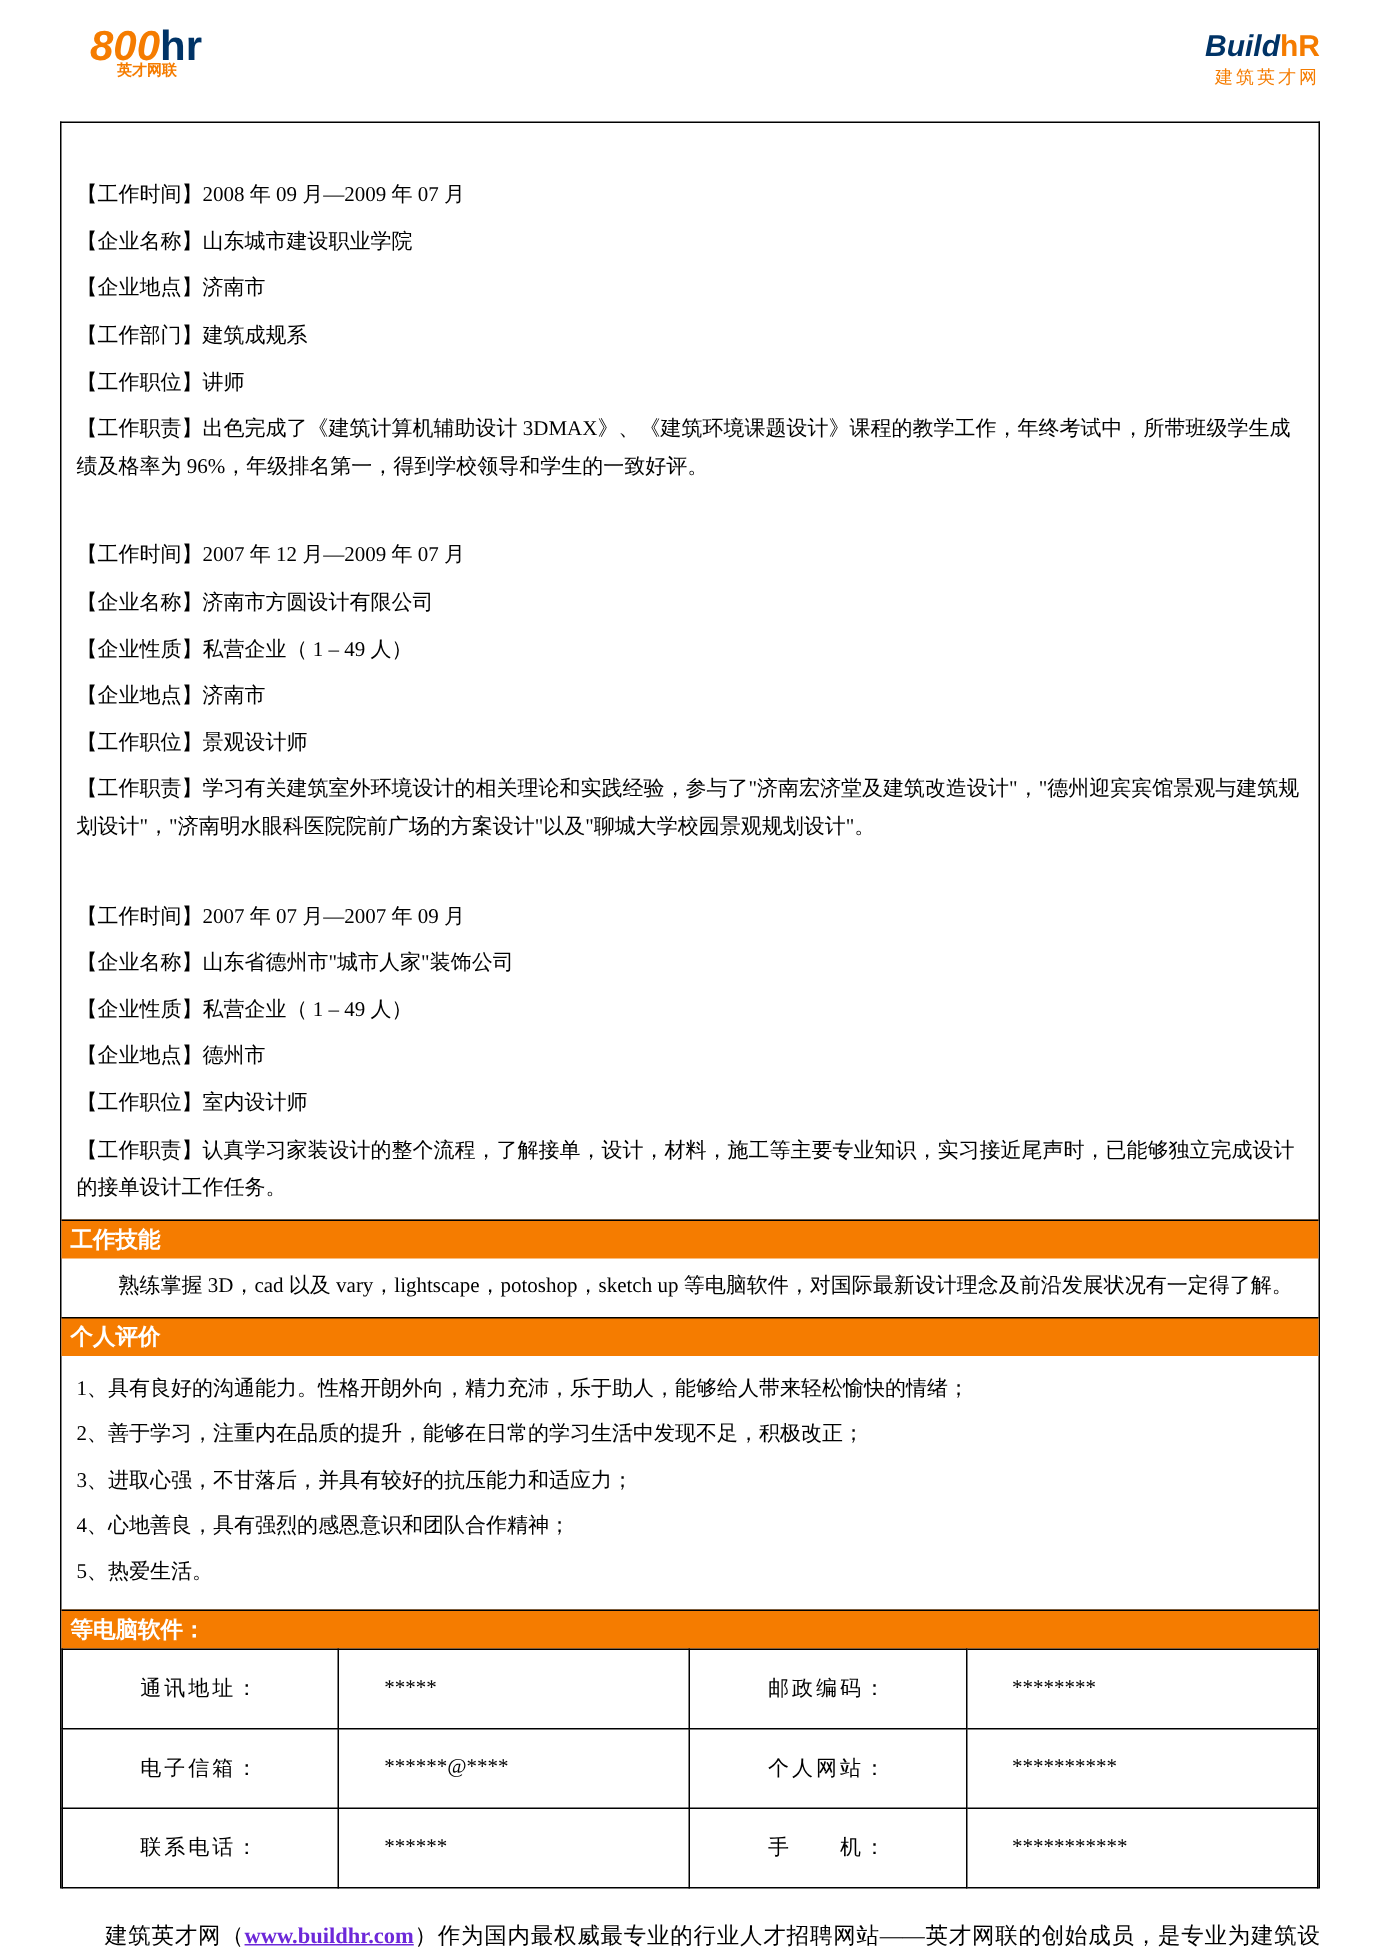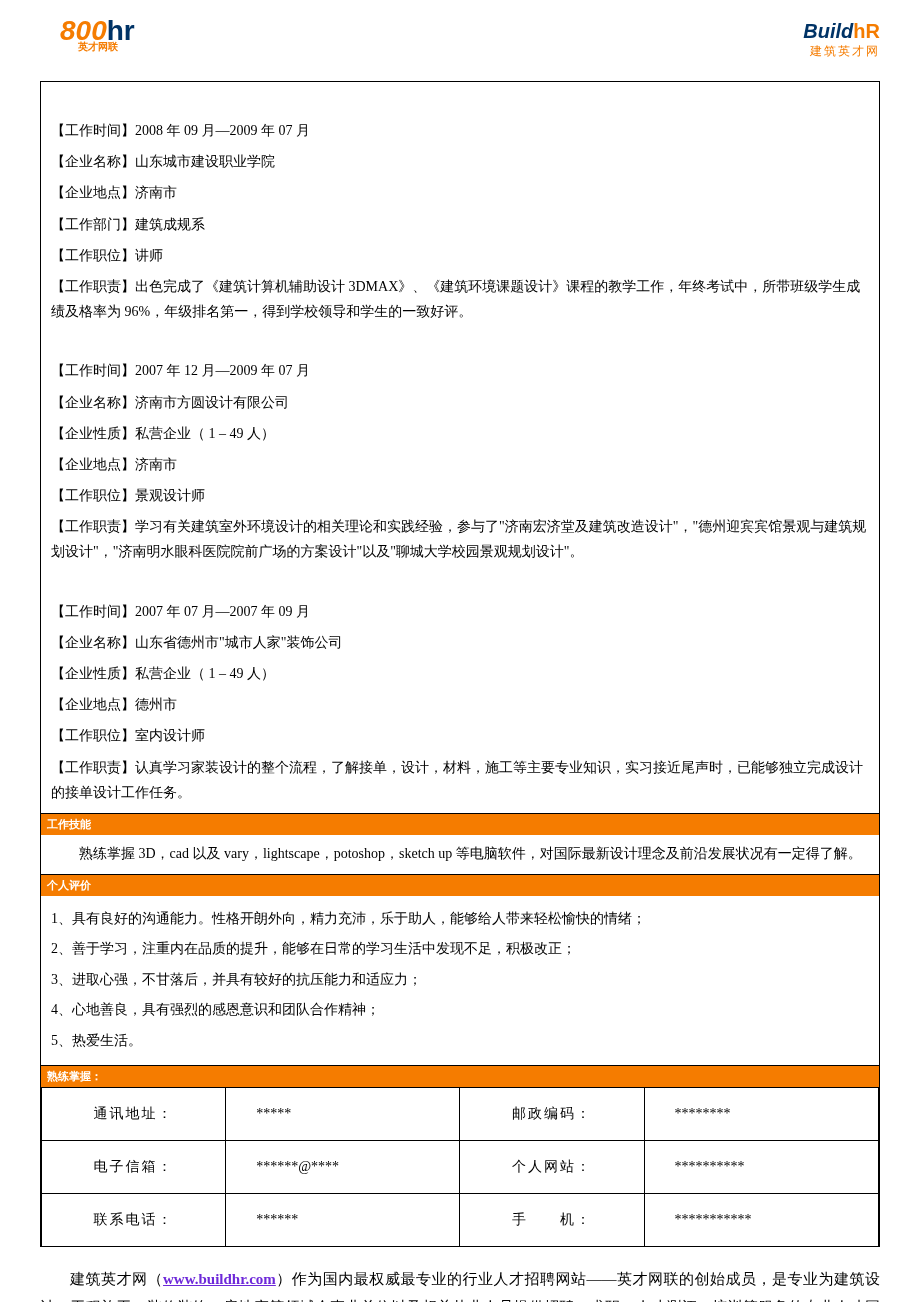--- a/index.html
+++ b/index.html
@@ -76,21 +76,21 @@
   }
   .job-block + .job-block {
     margin-top: 18px;
   }
   .section-header {
     background: #f57c00;
     color: #fff;
     font-weight: bold;
     padding: 3px 6px;
     border-top: 1px solid #000;
-    font-size: 11px;
+    font-size: 15px;
   }
   .section-body {
     padding: 6px 10px;
     line-height: 1.9;
   }
   .section-body p {
     margin: 4px 0;
   }
   .contact-table {
     width: 100%;
@@ -182,21 +182,21 @@
 
     <div class="section-header">个人评价</div>
     <div class="section-body">
       <p>1、具有良好的沟通能力。性格开朗外向，精力充沛，乐于助人，能够给人带来轻松愉快的情绪；</p>
       <p>2、善于学习，注重内在品质的提升，能够在日常的学习生活中发现不足，积极改正；</p>
       <p>3、进取心强，不甘落后，并具有较好的抗压能力和适应力；</p>
       <p>4、心地善良，具有强烈的感恩意识和团队合作精神；</p>
       <p>5、热爱生活。</p>
     </div>
 
-    <div class="section-header">熟练掌握：</div>
+    <div class="section-header">等电脑软件：</div>
     <table class="contact-table">
       <tbody>
           <tr>
         <td class="label-col">通讯地址：</td>
         <td class="val-col">*****</td>
         <td class="label-col">邮政编码：</td>
         <td class="val-col">********</td>
       </tr>
       <tr>
         <td class="label-col">电子信箱：</td>

